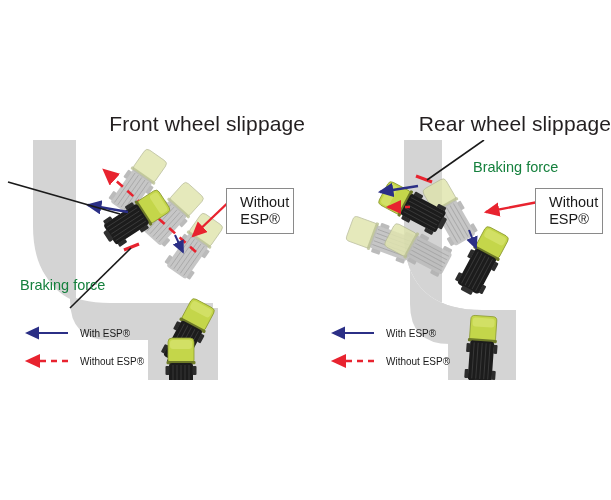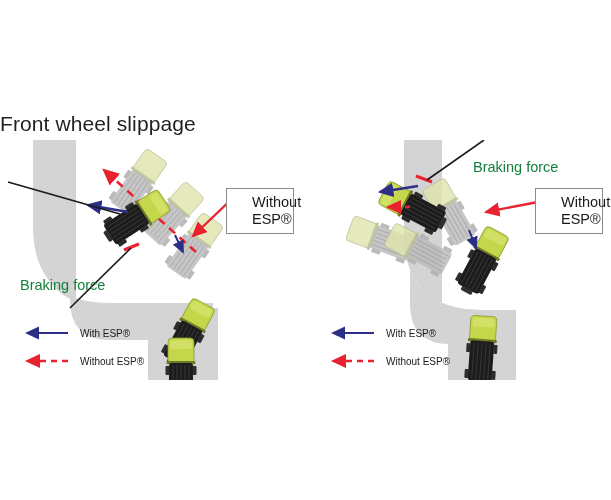--- a/index.html
+++ b/index.html
@@ -7,32 +7,32 @@
     width:611px;height:500px;background:#ffffff;
     font-family:"Liberation Sans", sans-serif;
     overflow:hidden;position:relative;
   }
   .stage{position:absolute;left:0;top:0;width:611px;height:500px;}
   .panel{position:absolute;top:0;width:305px;height:500px;}
   .panel-left{left:0;}
   .panel-right{left:306px;}
 
   .panel-title{
-    position:absolute;top:112px;width:100%;text-align:left;
+    position:absolute;top:112px;width:100%;text-align:right;
     font-size:21px;color:#231f20;letter-spacing:.1px;
     font-family:"Liberation Sans", sans-serif;font-weight:400;
   }
 
   .scene{position:absolute;left:0;top:140px;width:305px;height:240px;}
   .scene svg{display:block;}
 
   .callout{
     position:absolute;border:1px solid #8a8a8a;background:#ffffff;
     font-size:14.5px;line-height:17px;color:#1a1a1a;text-align:center;
-    padding:5px 25px;box-sizing:border-box;
+    padding:5px 13px;box-sizing:border-box;
   }
   .callout span{display:block;}
 
   .lbl{position:absolute;font-size:14.5px;line-height:17px;color:#1a1a1a;}
   .lbl.red{color:#15803d;}
   .lbl.left-al{text-align:left;}
 
   .legend{position:absolute;font-size:10px;color:#1a1a1a;}
   .legend-row{display:flex;align-items:center;height:22px;margin-bottom:6px;}
   .legend-key{width:46px;height:14px;position:relative;margin-right:10px;}
@@ -175,20 +175,21 @@
             <line x1="44" y1="7" x2="3" y2="7" stroke="#e8232f" stroke-width="2.4" stroke-dasharray="6 5" marker-end="url(#lgRed1)"></line>
           </svg>
         </span>
         <span class="legend-text">Without ESP®</span>
       </div>
     </div>
   </div>
 
   <div class="panel panel-right">
 
+    <div class="panel-title">Rear wheel slippage</div>
 
     <div class="scene">
       <svg width="305" height="240" viewBox="0 0 305 240" xmlns="http://www.w3.org/2000/svg">
         <defs>
           <g id="truckR">
             <rect x="-13" y="-30" width="26" height="26" rx="4" fill="#c4d64a" stroke="#8c9a30" stroke-width="0.8"></rect>
             <rect x="-11" y="-28" width="22" height="9" rx="3" fill="#d2e065"></rect>
             <rect x="-14.5" y="-7" width="29" height="3.2" rx="1.2" fill="#6e7a28"></rect>
             <rect x="-12" y="-5" width="24" height="40" rx="3" fill="#1c1c1c"></rect>
             <g stroke="#3a3a3a" stroke-width="0.9">

